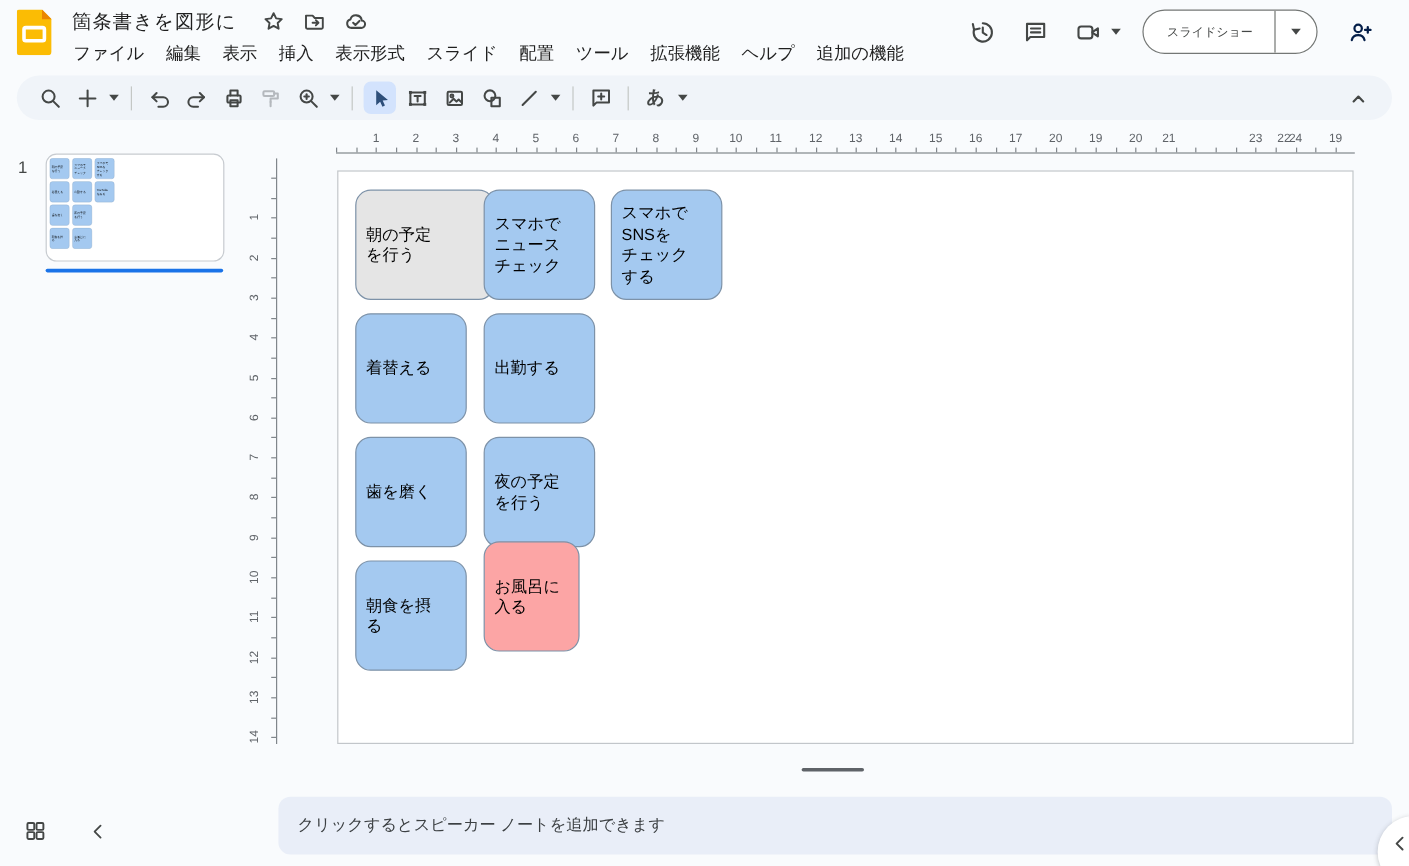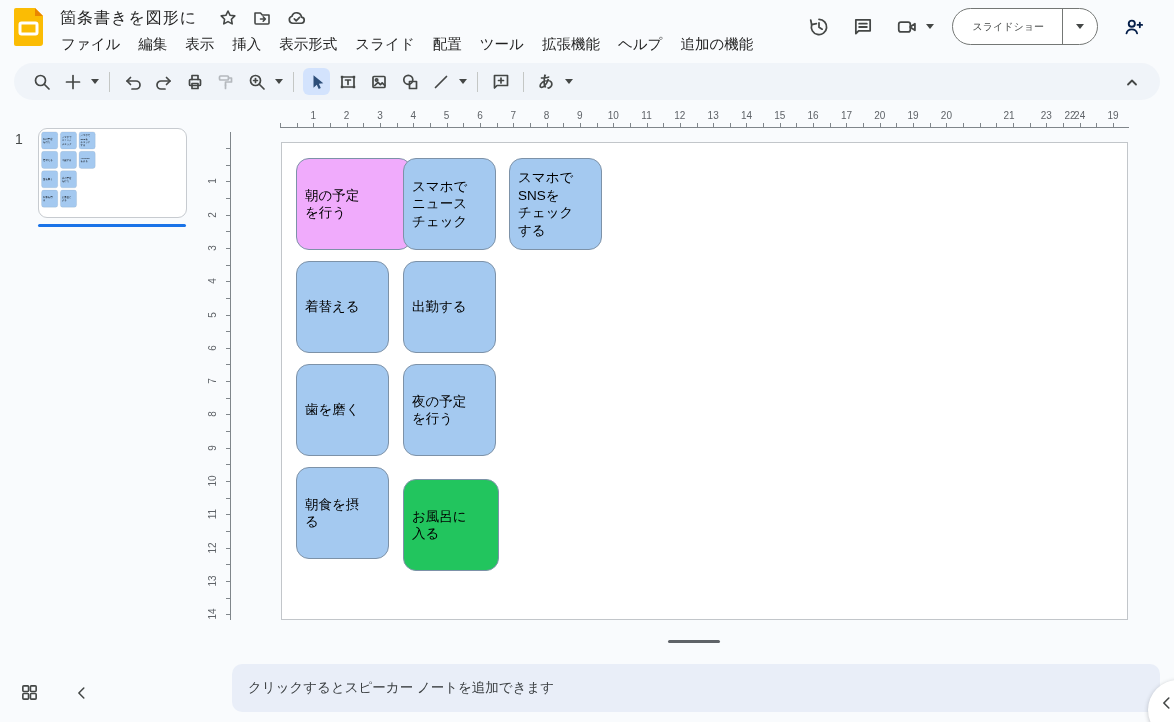--- a/index.html
+++ b/index.html
@@ -354,21 +354,21 @@
     <span class="num" style="left: 366.52px;">11</span>
     <span class="num" style="left: 399.84px;">12</span>
     <span class="num" style="left: 433.16px;">13</span>
     <span class="num" style="left: 466.48px;">14</span>
     <span class="num" style="left: 499.8px;">15</span>
     <span class="num" style="left: 533.12px;">16</span>
     <span class="num" style="left: 566.44px;">17</span>
     <span class="num" style="left: 599.76px;">20</span>
     <span class="num" style="left: 633.08px;">19</span>
     <span class="num" style="left: 666.4px;">20</span>
-    <span class="num" style="left: 729px;">21</span>
+    <span class="num" style="left: 694px;">21</span>
     <span class="num" style="left: 733.04px; margin-left: 47px;">22</span>
     <span class="num" style="left: 766.36px;">23</span>
     <span class="num" style="left: 799.68px;">24</span>
     <span class="num" style="left: 833px;">19</span>
   </div>
 <div class="vruler" id="vruler">
     <span class="tick" style="top: 16px;"></span>
     <span class="tick" style="top: 32.65px;"></span>
     <span class="tick" style="top: 49.3px;"></span>
     <span class="tick" style="top: 65.95px;"></span>
@@ -407,37 +407,37 @@
     <span class="num" style="top: 282.4px;">8</span>
     <span class="num" style="top: 315.7px;">9</span>
     <span class="num" style="top: 349px;">10</span>
     <span class="num" style="top: 382.3px;">11</span>
     <span class="num" style="top: 415.6px;">12</span>
     <span class="num" style="top: 448.9px;">13</span>
     <span class="num" style="top: 482.2px;">14</span>
   </div>
 
 <div class="slide" id="slide-canvas">
-    <div class="shape-box" style="left: 14px; top: 15px; width: 116px; height: 92px; background: #f0abfc; border: 1.5px solid rgb(125, 146, 168);">朝の予定
+    <div class="shape-box" style="left: 14px; top: 15px; width: 116px; height: 92px; background: #e5e5e5; border: 1.5px solid rgb(125, 146, 168);">朝の予定
 を行う</div>
     <div class="shape-box" style="left: 121px; top: 15px; width: 93px; height: 92px; background: rgb(164, 201, 240); border: 1.5px solid rgb(125, 146, 168);">スマホで
 ニュース
 チェック</div>
     <div class="shape-box" style="left: 227px; top: 15px; width: 93px; height: 92px; background: rgb(164, 201, 240); border: 1.5px solid rgb(125, 146, 168);">スマホで
 SNSを
 チェック
 する</div>
     <div class="shape-box" style="left: 14px; top: 118px; width: 93px; height: 92px; background: rgb(164, 201, 240); border: 1.5px solid rgb(125, 146, 168);">着替える</div>
     <div class="shape-box" style="left: 121px; top: 118px; width: 93px; height: 92px; background: rgb(164, 201, 240); border: 1.5px solid rgb(125, 146, 168);">出勤する</div>
     <div class="shape-box" style="left: 14px; top: 221px; width: 93px; height: 92px; background: rgb(164, 201, 240); border: 1.5px solid rgb(125, 146, 168);">歯を磨く</div>
     <div class="shape-box" style="left: 121px; top: 221px; width: 93px; height: 92px; background: rgb(164, 201, 240); border: 1.5px solid rgb(125, 146, 168);">夜の予定
 を行う</div>
     <div class="shape-box" style="left: 14px; top: 324px; width: 93px; height: 92px; background: rgb(164, 201, 240); border: 1.5px solid rgb(125, 146, 168);">朝食を摂
 る</div>
-    <div class="shape-box" style="left: 121px; top: 336px; width: 96px; height: 92px; background: #22c55e; border: 1.5px solid rgb(125, 146, 168);">お風呂に
+    <div class="shape-box" style="left: 121px; top: 308px; width: 80px; height: 92px; background: #fca5a5; border: 1.5px solid rgb(125, 146, 168);">お風呂に
 入る</div>
   </div>
 
 <div class="notes-handle"></div>
 
 <div class="notes-bar">
   <span class="notes-text">クリックするとスピーカー ノートを追加できます</span>
 </div>
 
 <div class="bottom-left">

